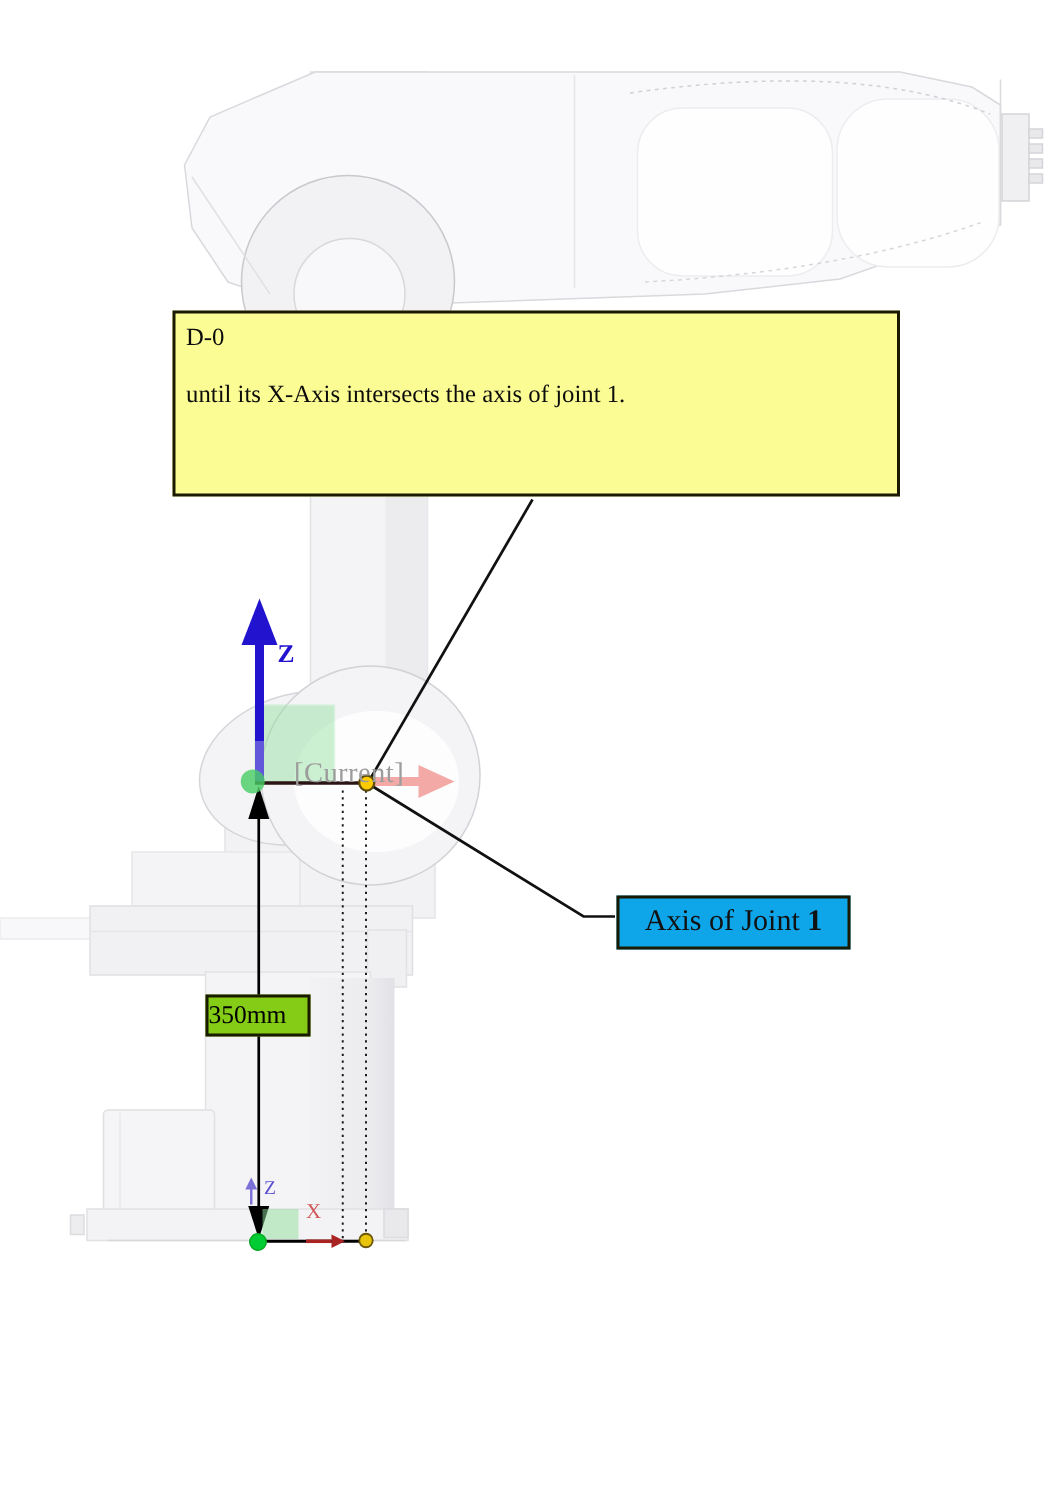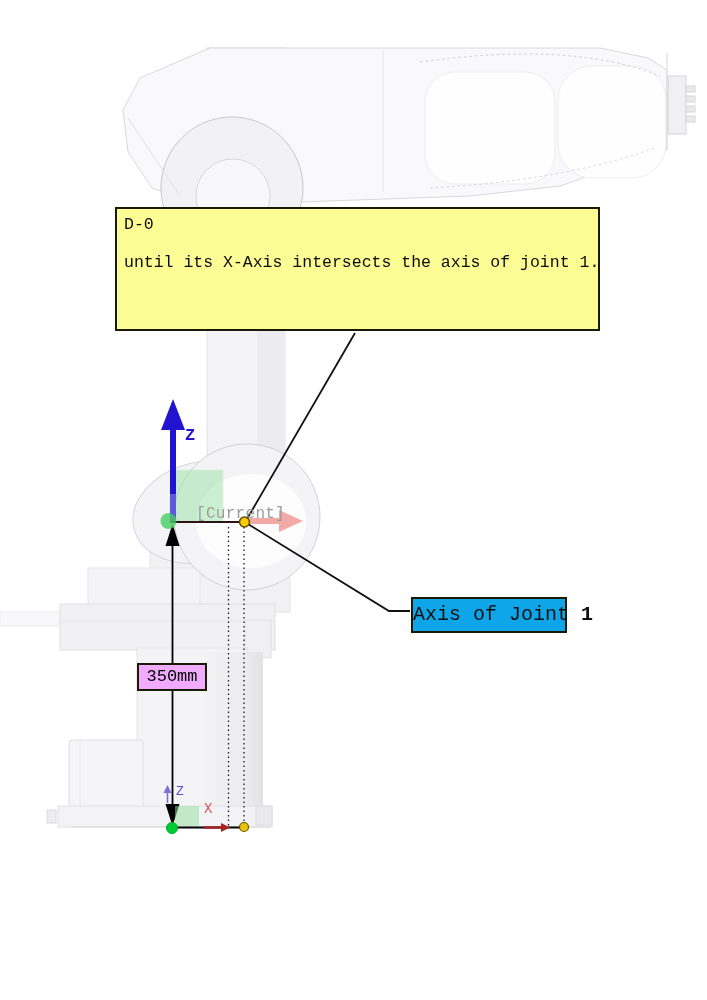--- a/index.html
+++ b/index.html
@@ -1,18 +1,18 @@
 <!DOCTYPE html>
 <html><head>
 <meta charset="utf-8">
 <style>
   html,body{margin:0;padding:0;background:#fff;}
   .stage{
     position:relative;width:707px;height:1000px;background:#ffffff;
-    font-family:Liberation Mono, monospace;overflow:hidden;color:#111;
+    font-family:Liberation Serif, serif;overflow:hidden;color:#111;
   }
   .stage svg{position:absolute;left:0;top:0;}
   .overlay{position:absolute;box-sizing:border-box;}
   
   .note{
     left:115px;top:207px;width:485px;height:124px;
     background:#fcfc95;border:2px solid #1a1a00;
     padding:6px 6px 0 7px;font-size:16.5px;line-height:19px;color:#0c0c0c;
   }
   .note .sp{height:19px;}
@@ -20,24 +20,24 @@
   
   .callout{
     left:411px;top:597px;width:156px;height:36px;
     background:#0ea5e9;border:2px solid #1a1a00;
     font-size:20px;line-height:31px;text-align:center;white-space:pre;
   }
   .callout b{font-weight:bold;}
   
   .dim{
     left:137px;top:663px;width:70px;height:28px;
-    background:#f0abfc;border:2px solid #1a1a00;
-    font-size:17px;line-height:23px;text-align:center;color:#000;
+    background:#84cc16;border:2px solid #1a1a00;
+    font-size:17px;line-height:23px;color:#000;
   }
-  .current{left:196px;top:505px;font-size:16px;color:#9c9c9c;letter-spacing:.3px;}
+  .current{left:196px;top:505px;font-size:19px;color:#9c9c9c;letter-spacing:.3px;}
   .zlab-top{left:185px;top:426px;font-size:17px;font-weight:bold;color:#2113ce;}
   .zlab-base{left:176px;top:784px;font-size:13px;color:#5b4fd0;}
   .xlab-base{left:204px;top:801px;font-size:14px;color:#d15858;}
 </style>
 </head>
 <body>
 
 <div class="stage">
 
   <svg width="707" height="1000" viewBox="0 0 707 1000">

